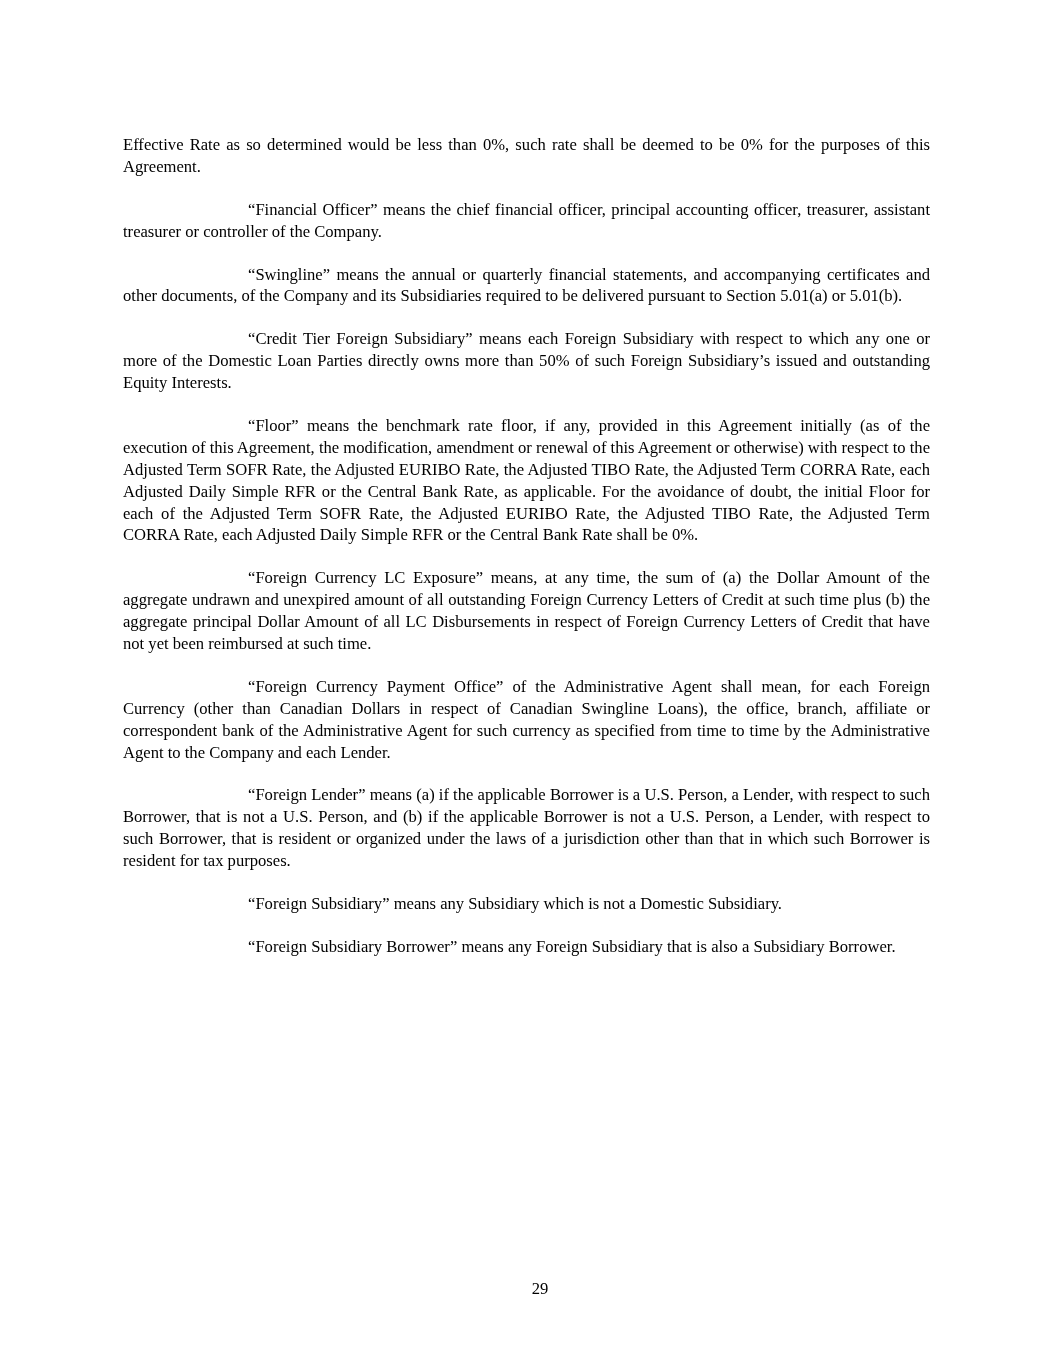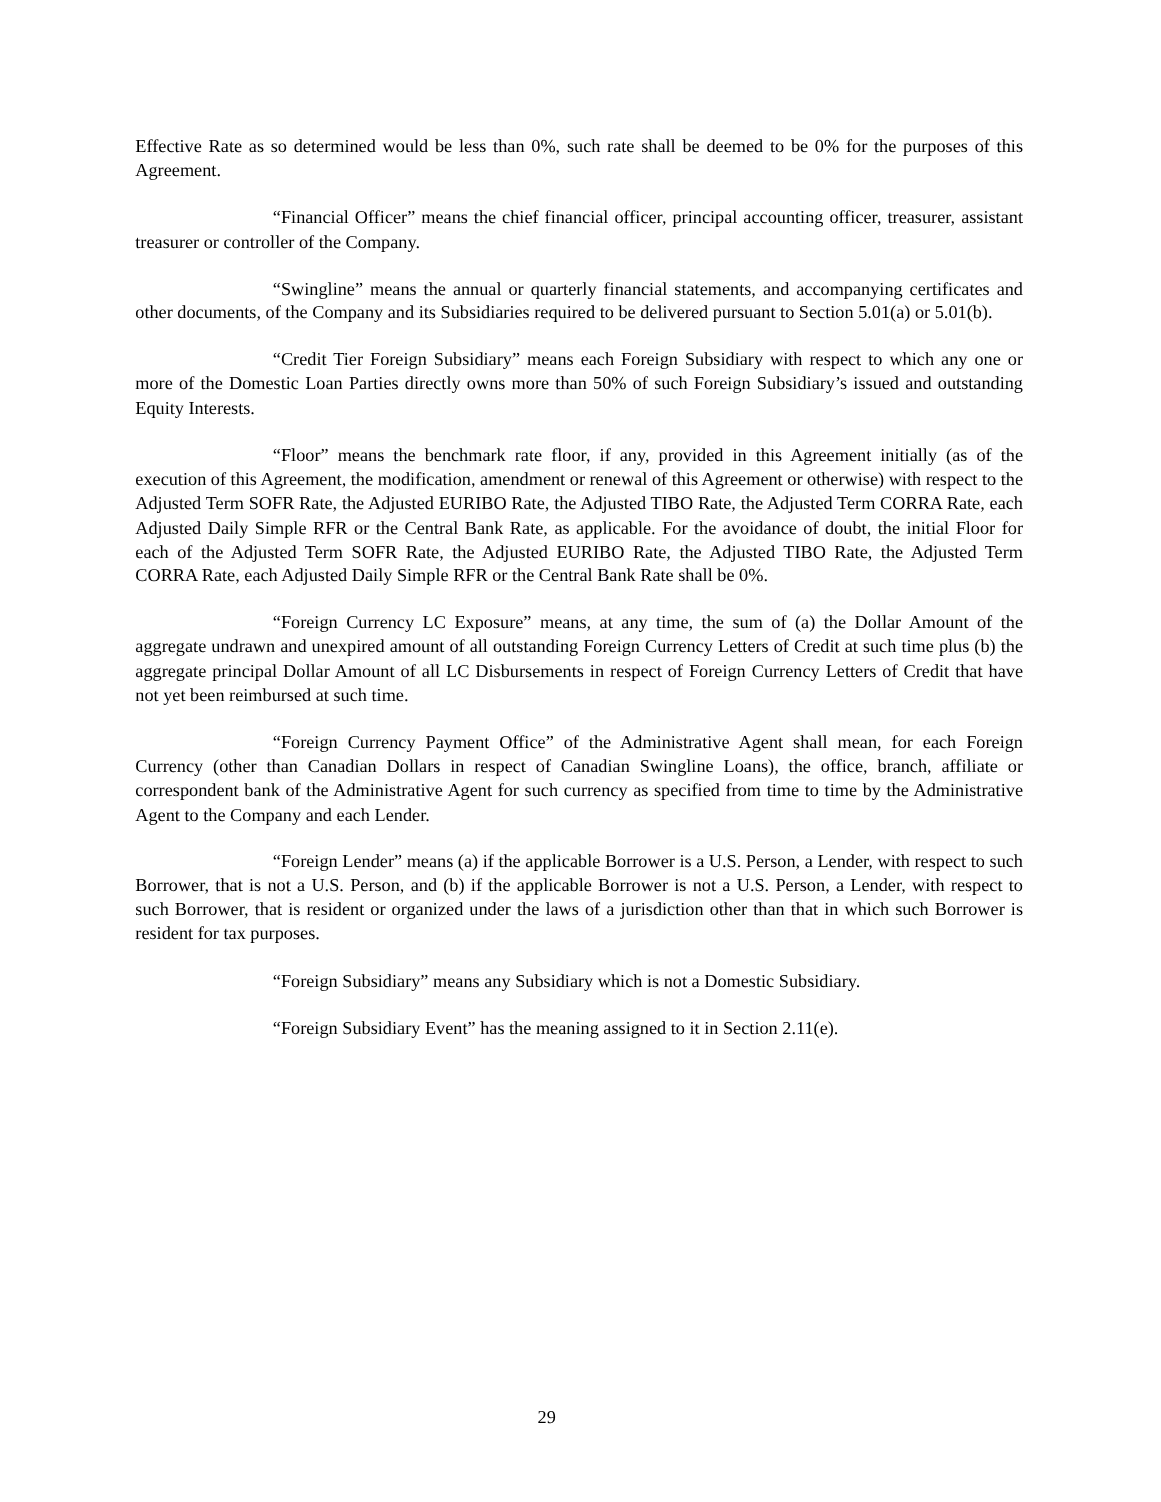--- a/index.html
+++ b/index.html
@@ -14,34 +14,35 @@
     position: relative;
   }
   .page {
     box-sizing: border-box;
     width: 1055px;
     min-height: 1365px;
     padding: 118px 125px 60px 123px;
     position: relative;
   }
   p.para {
-    margin: 4px 0 21px 0;
+    margin: 16px 0 21px 0;
     text-align: justify;
   }
   p.indent {
     text-indent: 125px;
   }
   .term {
   }
   .footer {
     position: absolute;
     top: 1278px;
     left: 0;
     width: 994px;
     text-align: center;
+    padding-left: 43px;
   }
 </style>
 </head>
 <body>
 
 <div class="page">
 
   <p class="para"><span>Effective Rate as so determined would be less than 0%, such rate shall be deemed to be 0% for the purposes of this Agreement.</span><span class="term"></span><span></span></p>
 
   <p class="para indent"><span>“</span><span class="term">Financial Officer</span><span>” means the chief financial officer, principal accounting officer, treasurer, assistant treasurer or controller of the Company.</span></p>
@@ -55,18 +56,18 @@
 
   <p class="para indent"><span>“</span><span class="term">Foreign Currency LC Exposure</span><span>” means, at any time, the sum of (a) the Dollar Amount of the aggregate undrawn and unexpired amount of all outstanding Foreign Currency Letters of Credit at such time plus (b) the aggregate principal Dollar Amount of all LC Disbursements in respect of Foreign Currency Letters of Credit that have not yet been reimbursed at such time.</span></p>
 
 
   <p class="para indent"><span>“</span><span class="term">Foreign Currency Payment Office</span><span>” of the Administrative Agent shall mean, for each Foreign Currency (other than Canadian Dollars in respect of Canadian Swingline Loans), the office, branch, affiliate or correspondent bank of the Administrative Agent for such currency as specified from time to time by the Administrative Agent to the Company and each Lender.</span></p>
 
   <p class="para indent"><span>“</span><span class="term">Foreign Lender</span><span>” means (a) if the applicable Borrower is a U.S. Person, a Lender, with respect to such Borrower, that is not a U.S. Person, and (b) if the applicable Borrower is not a U.S. Person, a Lender, with respect to such Borrower, that is resident or organized under the laws of a jurisdiction other than that in which such Borrower is resident for tax purposes.</span></p>
 
   <p class="para indent"><span>“</span><span class="term">Foreign Subsidiary</span><span>” means any Subsidiary which is not a Domestic Subsidiary.</span></p>
 
+  <p class="para indent"><span>“</span><span class="term">Foreign Subsidiary Borrower</span><span>” means any Foreign Subsidiary that is also a Subsidiary Borrower.</span></p>
 
-  <p class="para indent"><span>“</span><span class="term">Foreign Subsidiary Event</span><span>” has the meaning assigned to it in Section 2.11(e).</span></p>
 
   <div class="footer">29</div>
 
 </div>
 
 </body></html>

